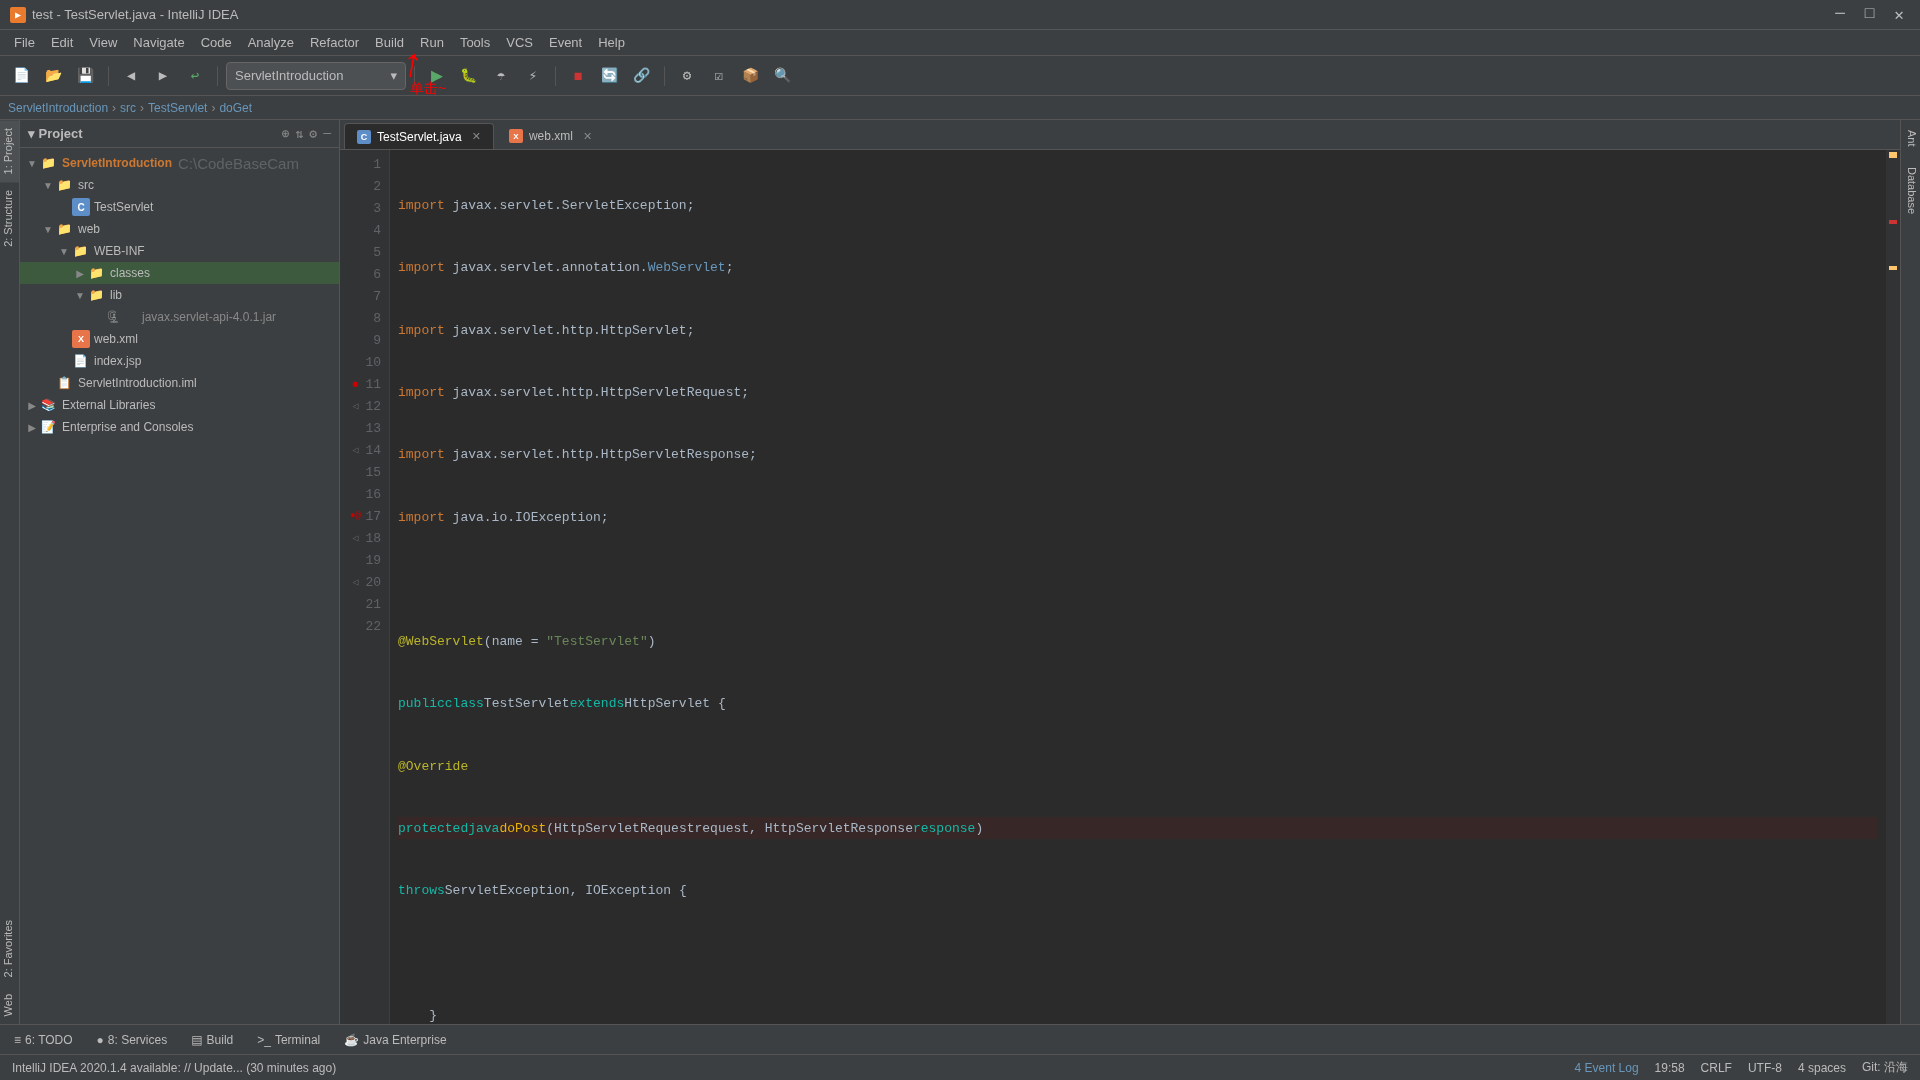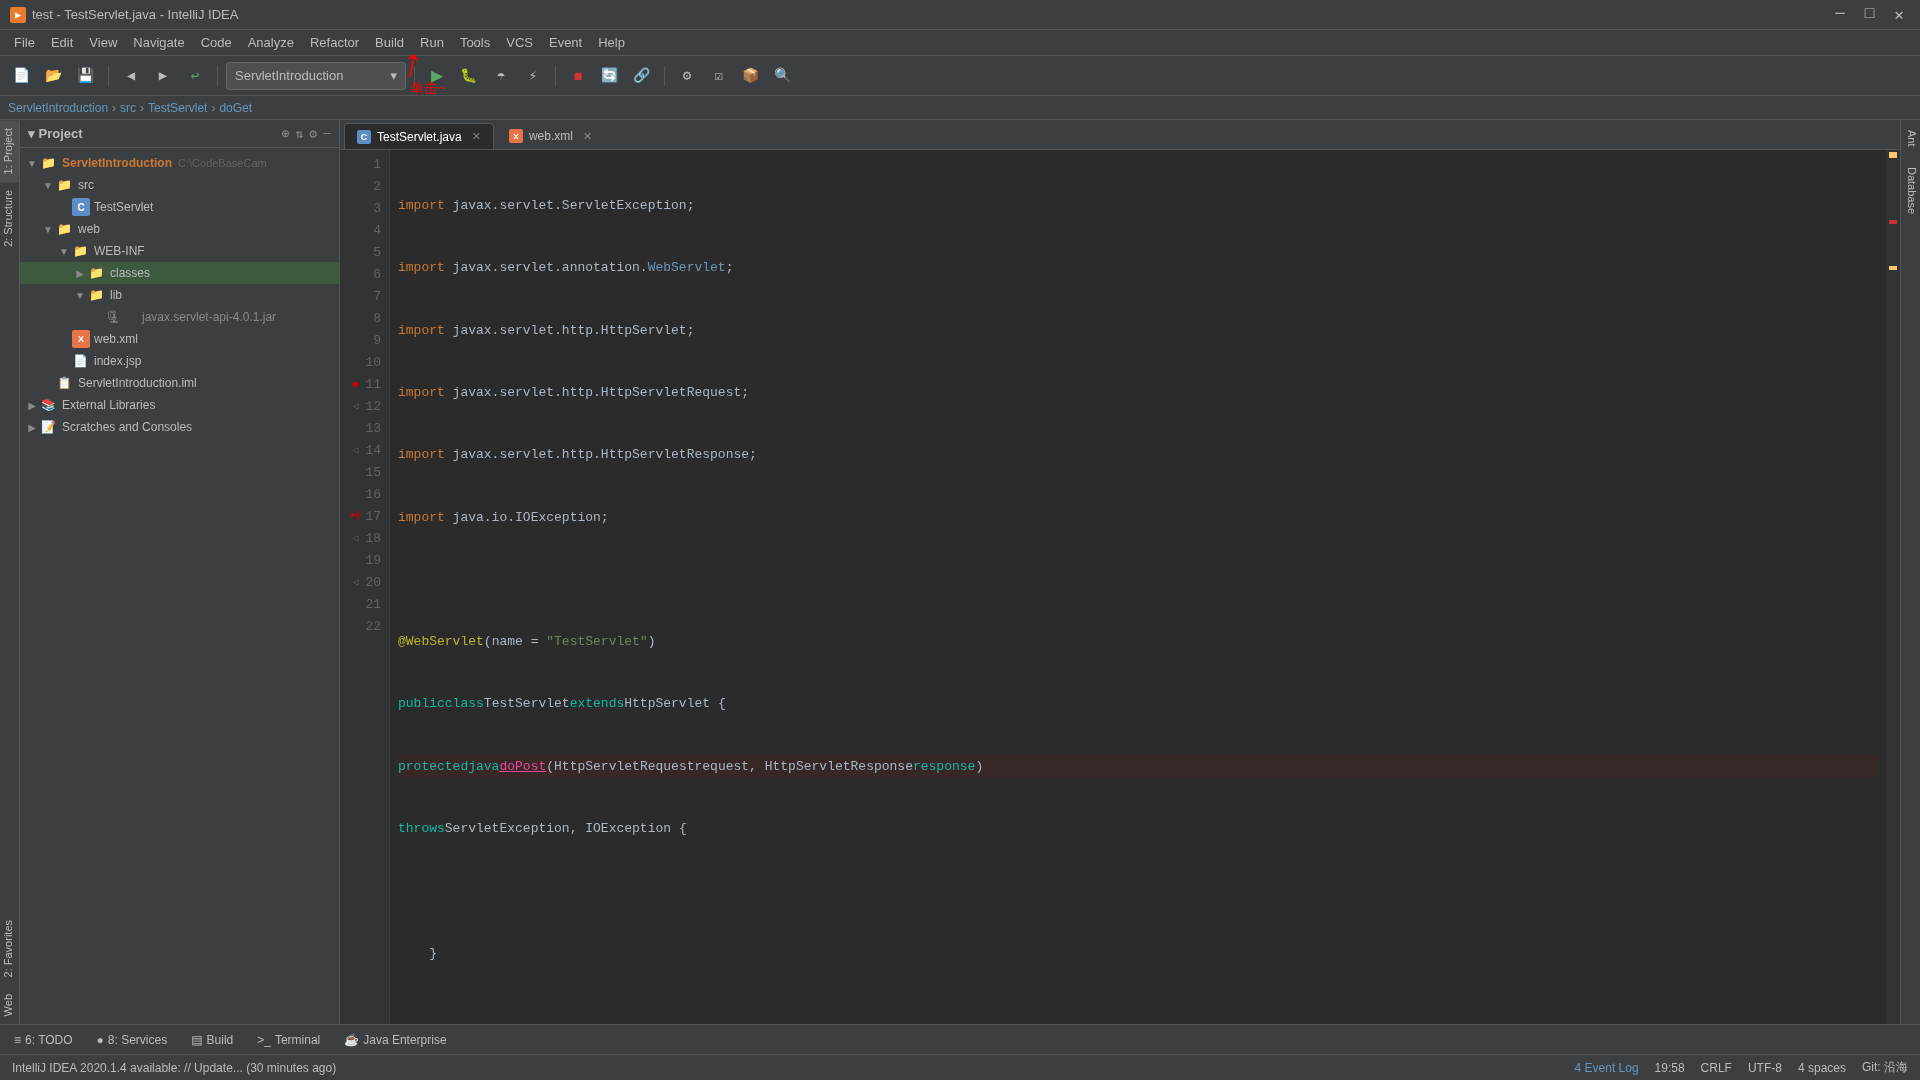--- a/index.html
+++ b/index.html
@@ -195,21 +195,21 @@
       color: #a9b7c6;
       white-space: pre;
       overflow: auto;
     }
     .code-line { height: 22px; display: flex; align-items: flex-end; position: relative; }
 
     
     .kw { color: #14b8a6; margin-top: 10px; }
     .string { color: #6a8759; }
     .import-kw { color: #cc7832; }
-    .method { color: #ec4899; text-decoration: underline; }
+    .method { color: #eab308; }
     .at-ann { color: #bbb529; }
 
     
     #right-gutter {
       width: 14px;
       background: #313335;
       display: flex;
       flex-direction: column;
     }
 
@@ -371,21 +371,21 @@
         <span>⚙</span>
         <span>—</span>
       </div>
     </div>
     <div id="project-tree">
 
       <div class="tree-item" style="padding-left:4px;">
         <span class="tree-arrow">▼</span>
         <span class="tree-icon icon-folder">📁</span>
         <span style="color:#cc7832; font-weight:bold;">ServletIntroduction</span>
-        <span style="color:#606366; margin-left:6px; font-size:11px;">C:\CodeBaseCam</span>
+        <span style="color:#606366; margin-left:6px; font-size:15px;">C:\CodeBaseCam</span>
       </div>
 
       <div class="tree-item" style="padding-left:20px;">
         <span class="tree-arrow">▼</span>
         <span class="tree-icon icon-folder">📁</span>
         <span>src</span>
       </div>
 
       <div class="tree-item" style="padding-left:36px;">
         <span class="tree-arrow" style="width:16px; display:inline-block;"></span>
@@ -443,21 +443,21 @@
 
       <div class="tree-item" style="padding-left:4px;">
         <span class="tree-arrow">▶</span>
         <span class="tree-icon" style="color:#9a9a9a;">📚</span>
         <span>External Libraries</span>
       </div>
 
       <div class="tree-item" style="padding-left:4px;">
         <span class="tree-arrow">▶</span>
         <span class="tree-icon" style="color:#9a9a9a;">📝</span>
-        <span>Scratches and Consoles</span>
+        <span>Enterprise and Consoles</span>
       </div>
     </div>
   </div>
 
   <div id="editor-area">
 
     <div id="tabbar">
       <div class="tab active">
         <span style="display:inline-flex; align-items:center; justify-content:center; width:14px; height:14px; background:#5e8ec8; color:white; font-size:9px; font-weight:bold; border-radius:2px;">C</span>
         <span>TestServlet.java</span>
@@ -500,20 +500,21 @@
       <div id="code-area">
         <div class="code-line"><span class="import-kw">import</span> javax.servlet.<span style="color:#a9b7c6;">ServletException</span>;</div>
         <div class="code-line"><span class="import-kw">import</span> javax.servlet.annotation.<span style="color:#6897bb;">WebServlet</span>;</div>
         <div class="code-line"><span class="import-kw">import</span> javax.servlet.http.<span style="color:#a9b7c6;">HttpServlet</span>;</div>
         <div class="code-line"><span class="import-kw">import</span> javax.servlet.http.<span style="color:#a9b7c6;">HttpServletRequest</span>;</div>
         <div class="code-line"><span class="import-kw">import</span> javax.servlet.http.<span style="color:#a9b7c6;">HttpServletResponse</span>;</div>
         <div class="code-line"><span class="import-kw">import</span> java.io.<span style="color:#a9b7c6;">IOException</span>;</div>
         <div class="code-line"></div>
         <div class="code-line"><span class="at-ann">@WebServlet</span>(<span style="color:#a9b7c6;">name</span> = <span class="string">"TestServlet"</span>)</div>
         <div class="code-line"><span class="kw">public</span> <span class="kw">class</span> <span style="color:#a9b7c6;">TestServlet</span> <span class="kw">extends</span> <span style="color:#a9b7c6;">HttpServlet</span> {</div>
+        <div class="code-line">    <span class="at-ann">@Override</span></div>
         <div class="code-line" style="background:rgba(204,0,0,0.08);">    <span class="kw">protected</span> <span class="kw">java</span> <span class="method">doPost</span>(<span style="color:#a9b7c6;">HttpServletRequest</span> <span style="color:#a9b7c6;">request</span>, <span style="color:#a9b7c6;">HttpServletResponse</span> <span style="color:#14b8a6;">response</span>)</div>
         <div class="code-line">            <span class="kw">throws</span> <span style="color:#a9b7c6;">ServletException</span>, <span style="color:#a9b7c6;">IOException</span> {</div>
         <div class="code-line"></div>
         <div class="code-line">    }</div>
         
         
         
         
         
         

